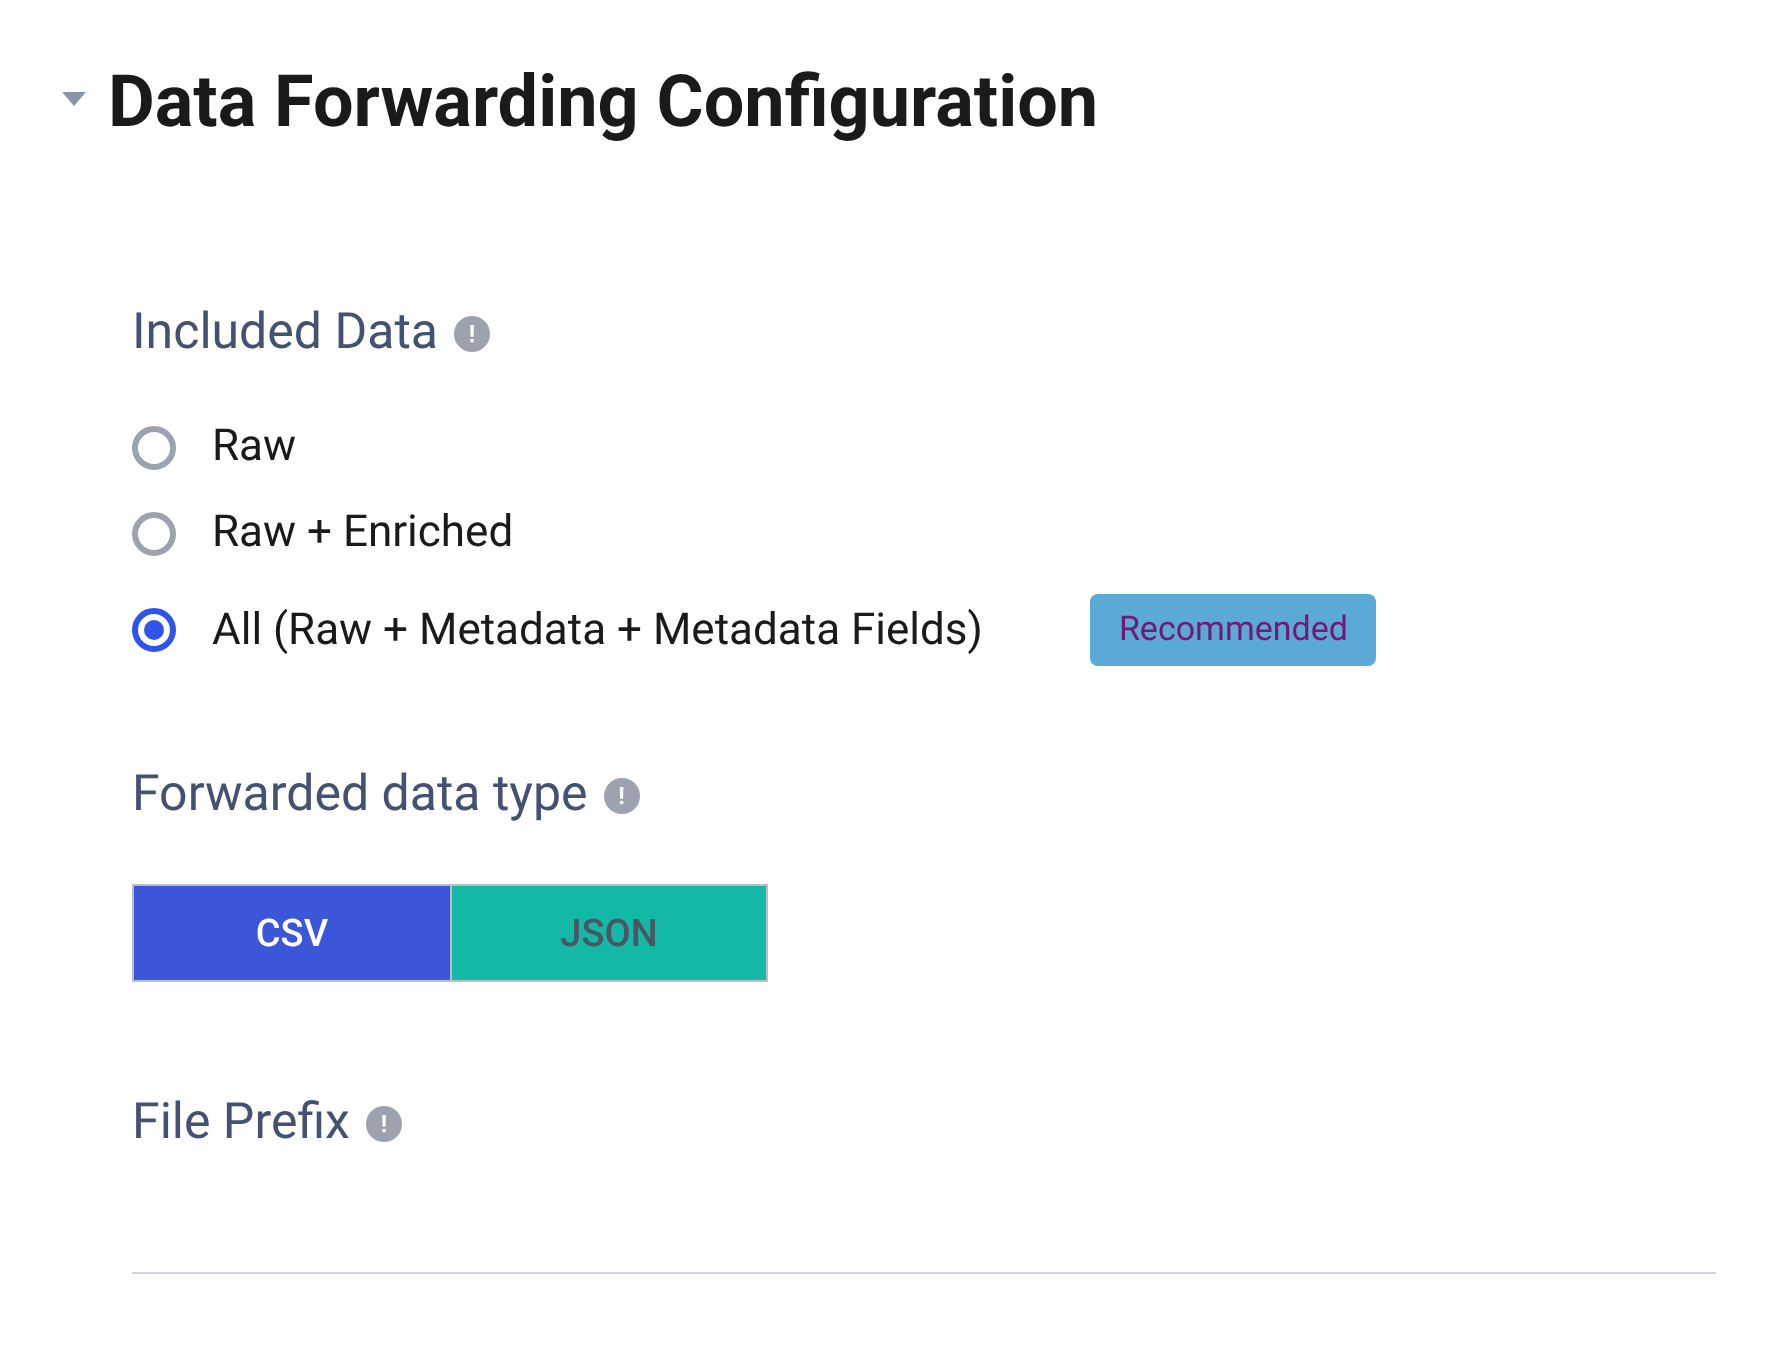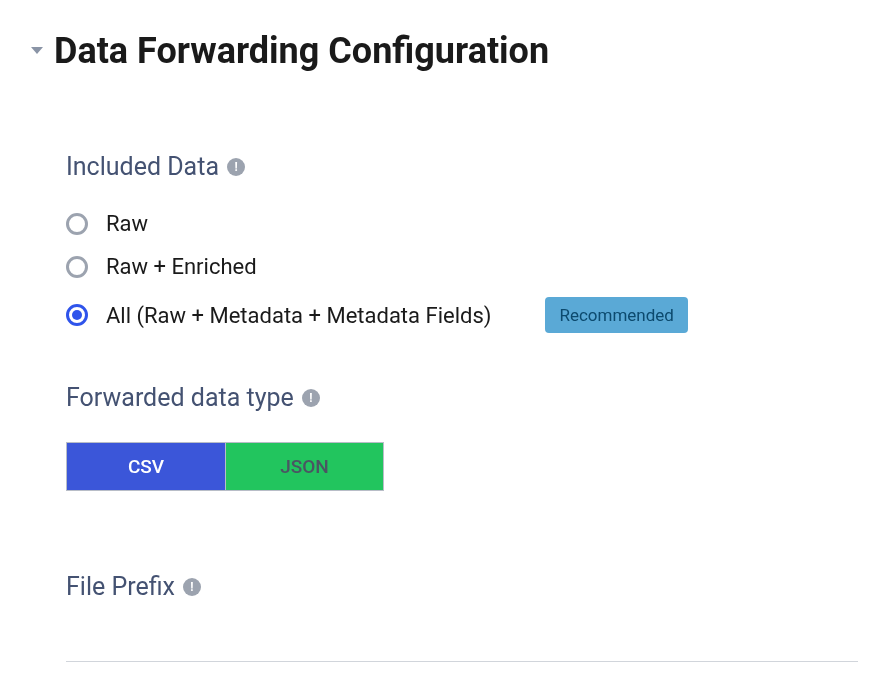--- a/index.html
+++ b/index.html
@@ -93,40 +93,40 @@
     }
     .radio.selected .radio-dot {
       display: block;
     }
     .radio-label {
       font-size: 22px;
       color: #1a1a1a;
     }
     .badge {
       background: #5aa9d6;
-      color: #0c4a6e;
+      color: #701a75;
       font-size: 17px;
       padding: 8px 14px;
       border-radius: 4px;
       margin-left: 36px;
     }
     .toggle-group {
       display: inline-flex;
       border: 1px solid #b8bdc7;
       margin-top: 0px;
-      margin-bottom: 81px;
+      margin-bottom: 56px;
     }
     .toggle-btn {
       padding: 12px 0;
       width: 158px;
       text-align: center;
       font-size: 19px;
       font-weight: 500;
       cursor: pointer;
-      background: #22c55e;
+      background: #14b8a6;
       color: #4b5563;
     }
     .toggle-btn.active {
       background: #3b56d9;
       color: #ffffff;
     }
     .toggle-btn + .toggle-btn {
       border-left: 1px solid #b8bdc7;
     }
     .divider {

